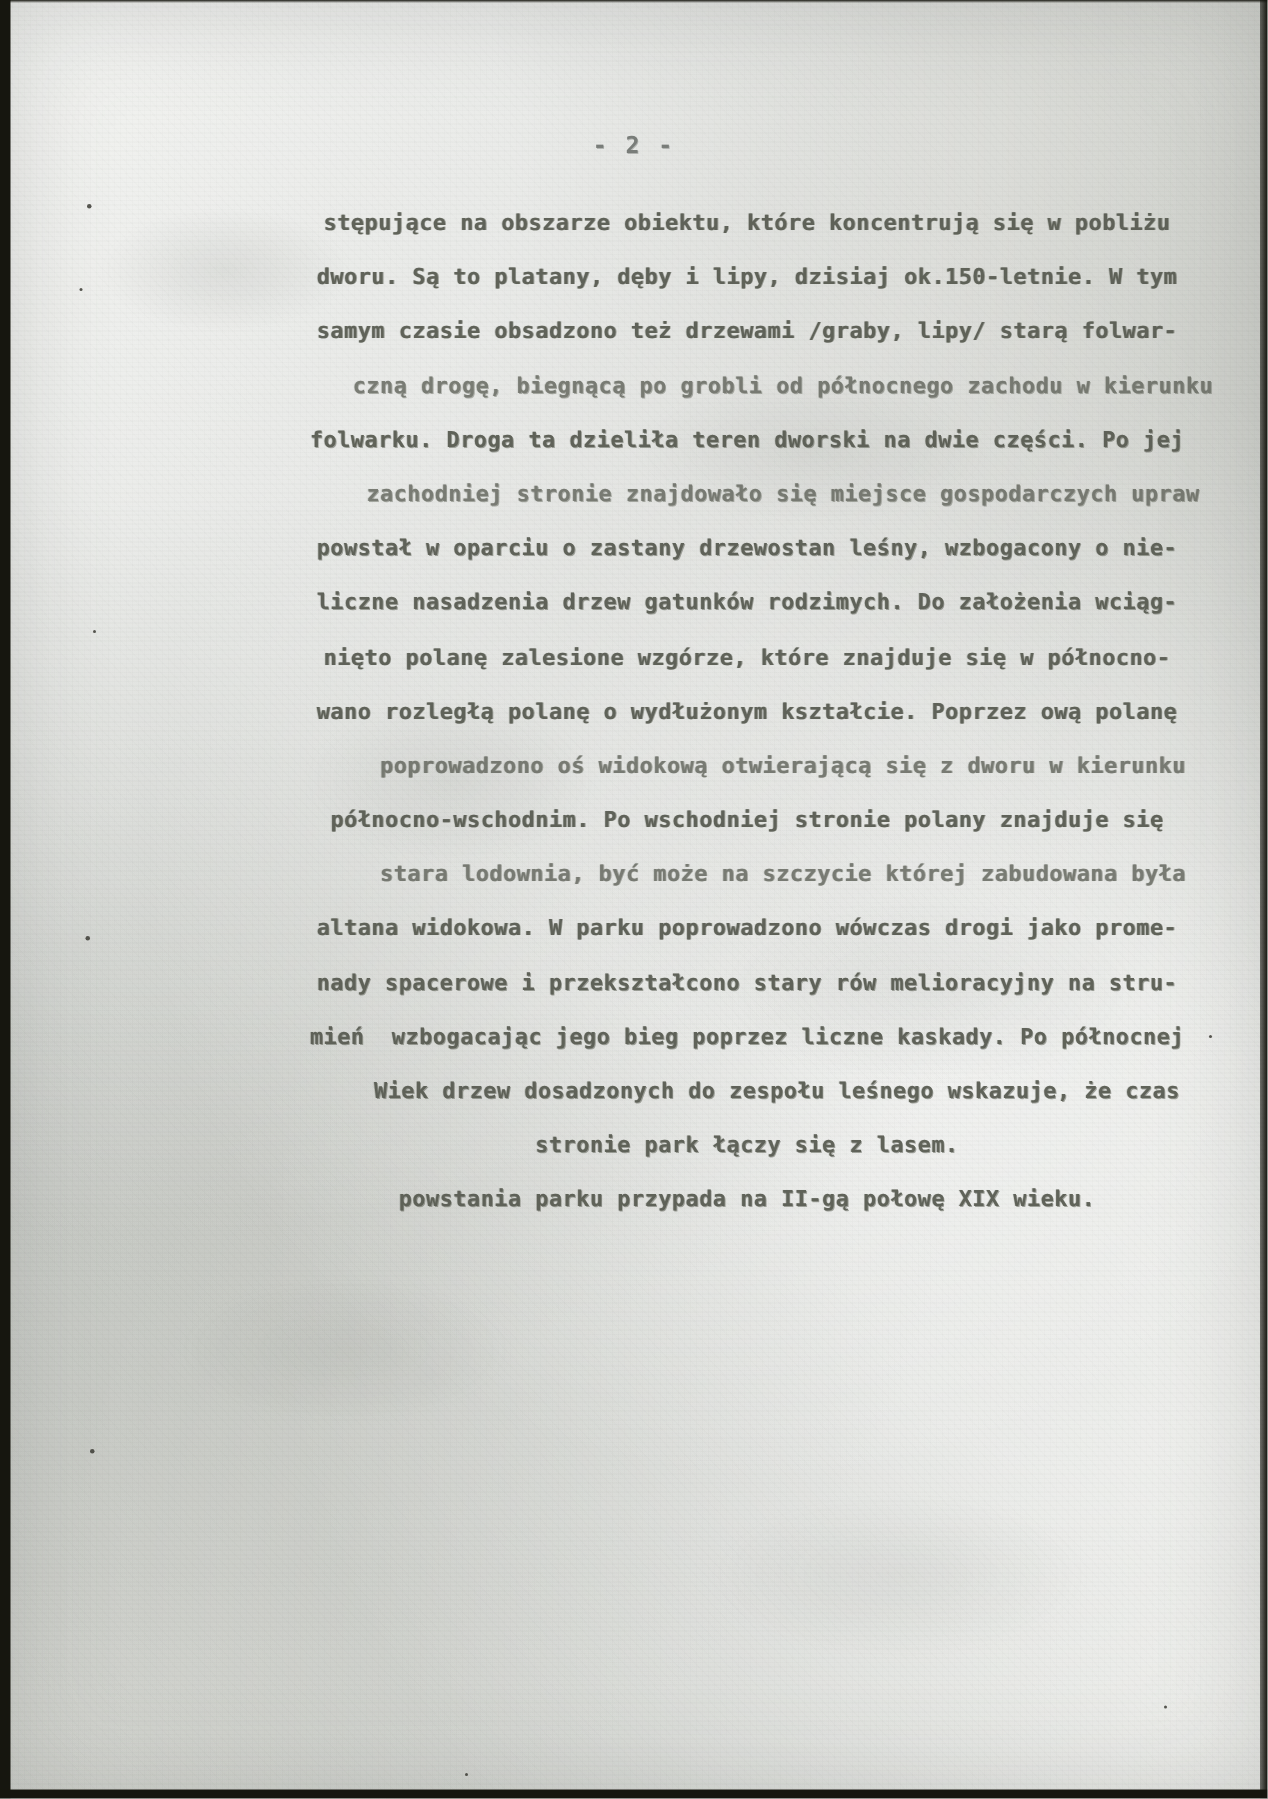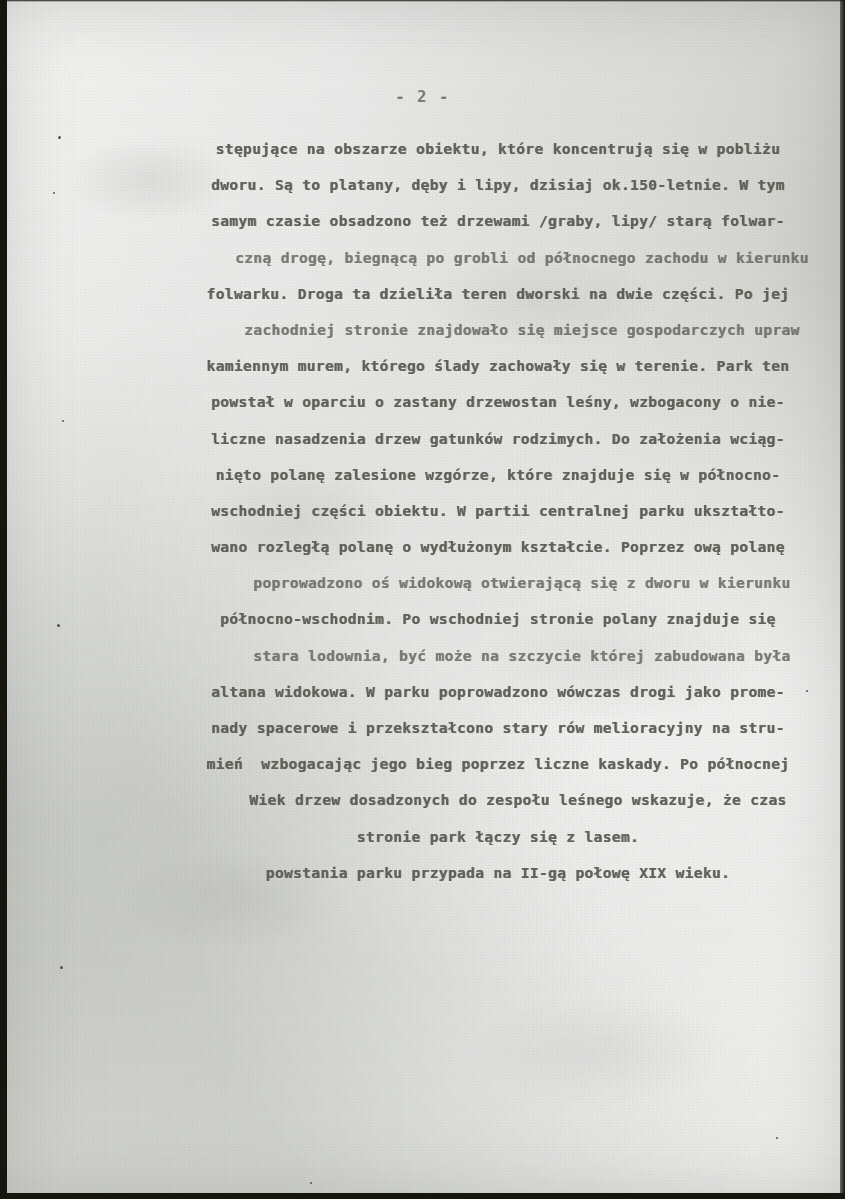--- a/index.html
+++ b/index.html
@@ -147,25 +147,23 @@
   <div class="typescript">
     <div class="page-number">- 2 -</div>
 
     <div class="body-block" id="body-block">
         <div class="line">stępujące na obszarze obiektu, które koncentrują się w pobliżu</div>
         <div class="line">dworu. Są to platany, dęby i lipy, dzisiaj ok.150-letnie. W tym</div>
         <div class="line">samym czasie obsadzono też drzewami /graby, lipy/ starą folwar-</div>
         <div class="line ink-light">czną drogę, biegnącą po grobli od północnego zachodu w kierunku</div>
         <div class="line">folwarku. Droga ta dzieliła teren dworski na dwie części. Po jej</div>
         <div class="line ink-light">zachodniej stronie znajdowało się miejsce gospodarczych upraw</div>
-        <div class="line">kamiennym murem, którego ślady zachowały się w terenie. Park ten</div>
         <div class="line">powstał w oparciu o zastany drzewostan leśny, wzbogacony o nie-</div>
         <div class="line">liczne nasadzenia drzew gatunków rodzimych. Do założenia wciąg-</div>
         <div class="line">nięto polanę zalesione wzgórze, które znajduje się w północno-</div>
-        <div class="line">wschodniej części obiektu. W partii centralnej parku ukształto-</div>
         <div class="line">wano rozległą polanę o wydłużonym kształcie. Poprzez ową polanę</div>
         <div class="line ink-light">poprowadzono oś widokową otwierającą się z dworu w kierunku</div>
         <div class="line">północno-wschodnim. Po wschodniej stronie polany znajduje się</div>
         <div class="line ink-light">stara lodownia, być może na szczycie której zabudowana była</div>
         <div class="line">altana widokowa. W parku poprowadzono wówczas drogi jako prome-</div>
         <div class="line">nady spacerowe i przekształcono stary rów melioracyjny na stru-</div>
         <div class="line">mień  wzbogacając jego bieg poprzez liczne kaskady. Po północnej</div>
         <div class="line indent">Wiek drzew dosadzonych do zespołu leśnego wskazuje, że czas</div>
         <div class="line">stronie park łączy się z lasem.</div>
         <div class="line">powstania parku przypada na II-gą połowę XIX wieku.</div>

